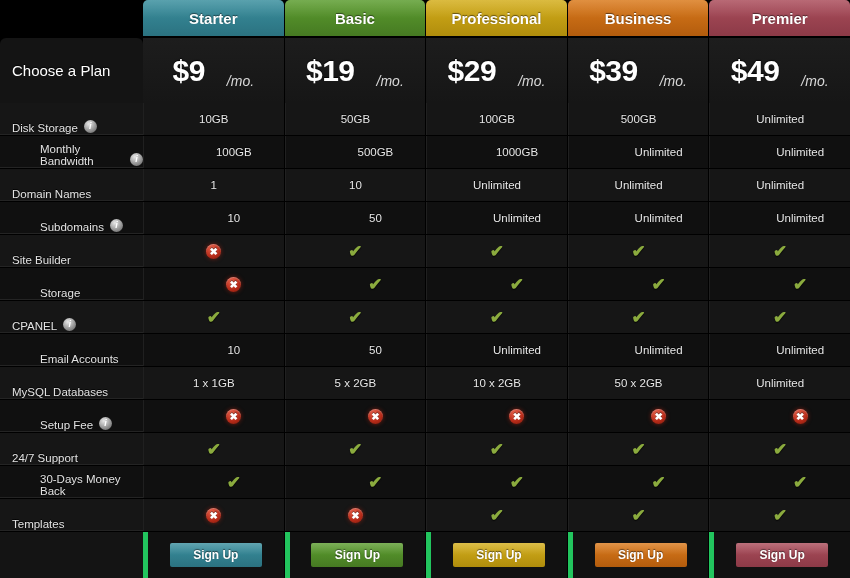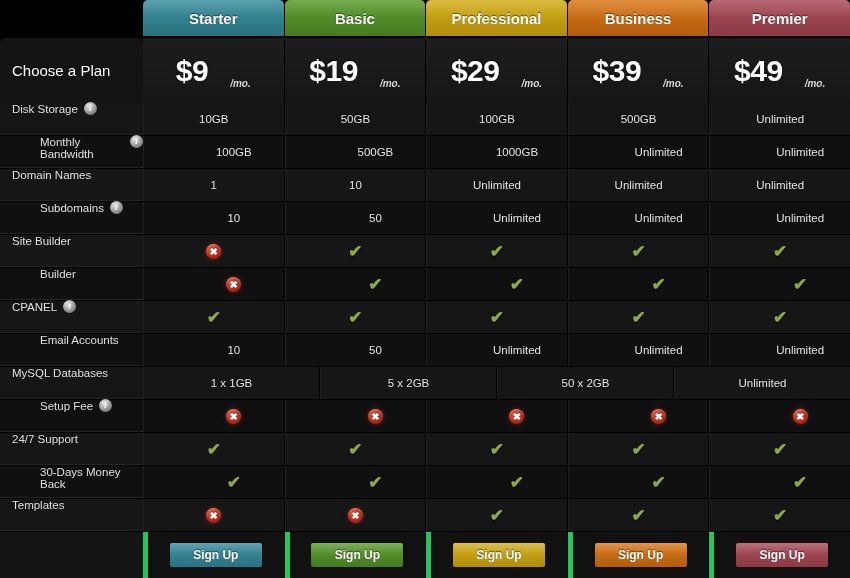--- a/index.html
+++ b/index.html
@@ -93,22 +93,22 @@
   .price-cell:last-child { border-right: none; justify-content: center; }
   .price-amount {
     color: #ffffff;
     font-size: 30px;
     font-weight: bold;
     letter-spacing: -0.5px;
     text-shadow: 0 -1px 1px rgba(0,0,0,0.8);
   }
   .price-per {
     color: #d8d8d8;
-    font-size: 10px;
-    font-weight: bold;
+    font-size: 14px;
+    font-weight: normal;
     font-style: italic;
     margin-left: 22px;
     align-self: flex-end;
     margin-bottom: 14px;
   }
 
   
   .rows-area {
     position: absolute;
     left: 0; top: 103px;
@@ -119,21 +119,21 @@
     height: 33px;
     border-bottom: 1px solid #000000;
   }
   .frow.odd  .fname, .frow.odd  .fcell  { background: #161616; }
   .frow.even .fname, .frow.even .fcell  { background: #101010; padding-left: 40px; }
 
   .fname {
     width: 143px;
     flex: 0 0 143px;
     display: flex;
-    align-items: flex-start;
+    align-items: flex-end;
     padding-left: 12px;
     color: #e2e2e2;
     font-size: 11.5px;
     text-shadow: 0 -1px 0 rgba(0,0,0,0.9);
     border-bottom: 1px solid #242424;
   }
   .fcells {
     flex: 1 1 auto;
     display: flex;
   }
@@ -403,21 +403,21 @@
           <div class="fcell">
             <span class="mark-yes">✔</span>
           </div>
           <div class="fcell">
             <span class="mark-yes">✔</span>
           </div>
         </div>
       </div>
       <div class="frow even">
         <div class="fname">
-          <span>Builder</span>
+          <span>Storage</span>
         </div>
         <div class="fcells">
           <div class="fcell">
             <span class="mark-no">✖</span>
           </div>
           <div class="fcell">
             <span class="mark-yes">✔</span>
           </div>
           <div class="fcell">
             <span class="mark-yes">✔</span>
@@ -478,20 +478,23 @@
       <div class="frow odd">
         <div class="fname">
           <span>MySQL Databases</span>
         </div>
         <div class="fcells">
           <div class="fcell">
             <span>1 x 1GB</span>
           </div>
           <div class="fcell">
             <span>5 x 2GB</span>
+          </div>
+          <div class="fcell">
+            <span>10 x 2GB</span>
           </div>
           <div class="fcell">
             <span>50 x 2GB</span>
           </div>
           <div class="fcell">
             <span>Unlimited</span>
           </div>
         </div>
       </div>
       <div class="frow even">

